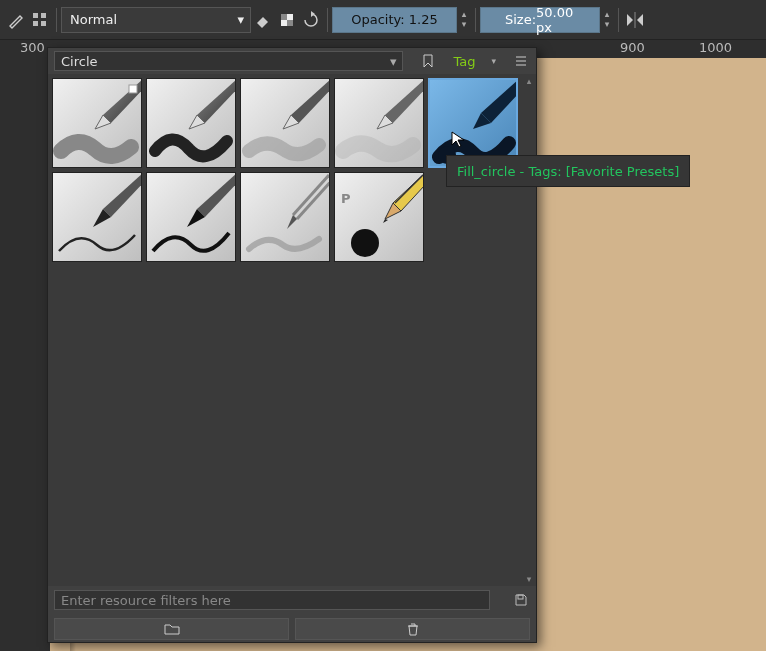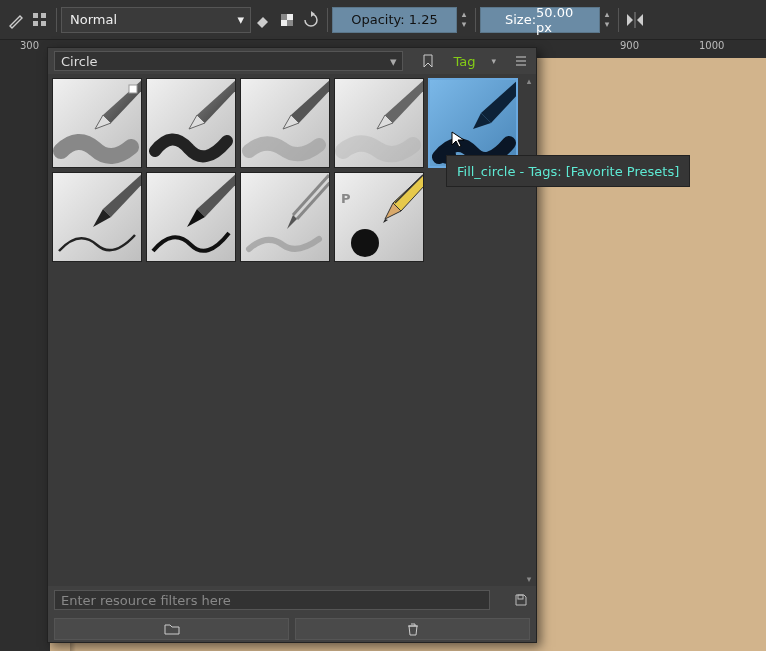--- a/index.html
+++ b/index.html
@@ -14,21 +14,21 @@
   .opacity-box, .size-box { height: 26px; background: #6a8ba5; color: #111; display: flex; align-items: center; padding: 0 24px; border: 1px solid #5b768a; }
   .opacity-box { width: 125px; justify-content: center; }
   .size-box { width: 120px; }
   .size-label { color: #ffffff; }
   .size-val { color: #fff; }
   .spin { width: 14px; display: flex; flex-direction: column; justify-content: center; color: #aaa; }
   .spin div { height: 10px; line-height: 8px; font-size: 9px; text-align: center; }
 
   
   .ruler { position: absolute; top: 40px; left: 50px; height: 18px; right: 0; background: #2e2e2e; color: #bbb; }
-  .ruler .tick { position: absolute; top: 0; font-size: 10px; }
+  .ruler .tick { position: absolute; top: 0; font-size: 13px; }
 
   
   .canvas { position: absolute; top: 60px; left: 50px; right: 0; bottom: 0; background: #d2b48c; }
   .canvas .shadow { position: absolute; top: 0; left: 20px; bottom: 0; width: 6px; background: linear-gradient(to right, rgba(0,0,0,0.25), transparent); }
 
   
   .leftcol { position: absolute; top: 40px; left: 0; width: 50px; bottom: 0; background: #2e2e2e; }
 
   
   .panel { position: absolute; top: 47px; left: 47px; width: 490px; height: 596px; background: #404040; border: 1px solid #222; box-shadow: 4px 4px 10px rgba(0,0,0,0.5); display: flex; flex-direction: column; }
@@ -46,21 +46,21 @@
   .preset.selected { outline: 2px solid #6aa9e0; outline-offset: -2px; background: linear-gradient(135deg,#7bb8e8,#4a86b8); }
 
   .filter-row { height: 28px; display: flex; align-items: center; padding: 0 6px; gap: 22px; color: #aaa; }
   .filter-input { flex: 1; height: 20px; background: #323232; border: 1px solid #555; color: #888; padding: 2px 6px; }
   .save-ic { width: 18px; height: 18px; display:flex; align-items:center; justify-content:center; color:#bbb; }
 
   .bottom-row { height: 28px; display: flex; gap: 6px; padding: 4px 6px; }
   .bbtn { flex: 1; background: #4a4a4a; border: 1px solid #555; display:flex; align-items:center; justify-content:center; color:#ccc; height: 22px; }
 
   
-  .tooltip { position: absolute; top: 155px; left: 446px; background: #363636; color: #5eead4; border: 1px solid #222; padding: 6px 10px; font-size: 15px; white-space: nowrap; }
+  .tooltip { position: absolute; top: 155px; left: 446px; background: #363636; color: #22c55e; border: 1px solid #222; padding: 6px 10px; font-size: 15px; white-space: nowrap; }
 
   .cursor { position: absolute; top: 130px; left: 450px; pointer-events: none; }
 
   
   svg { display: block; }
 </style>
 </head>
 <body>
 
 <div class="topbar">

